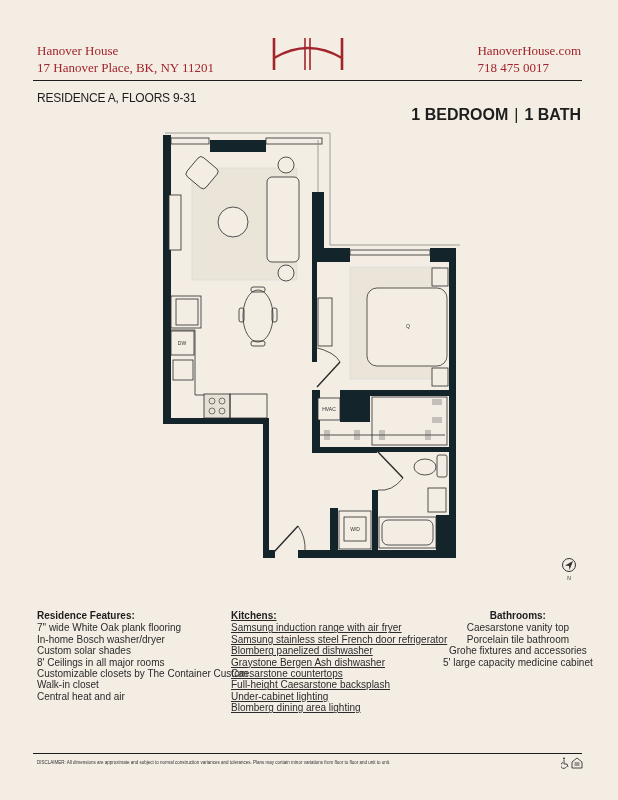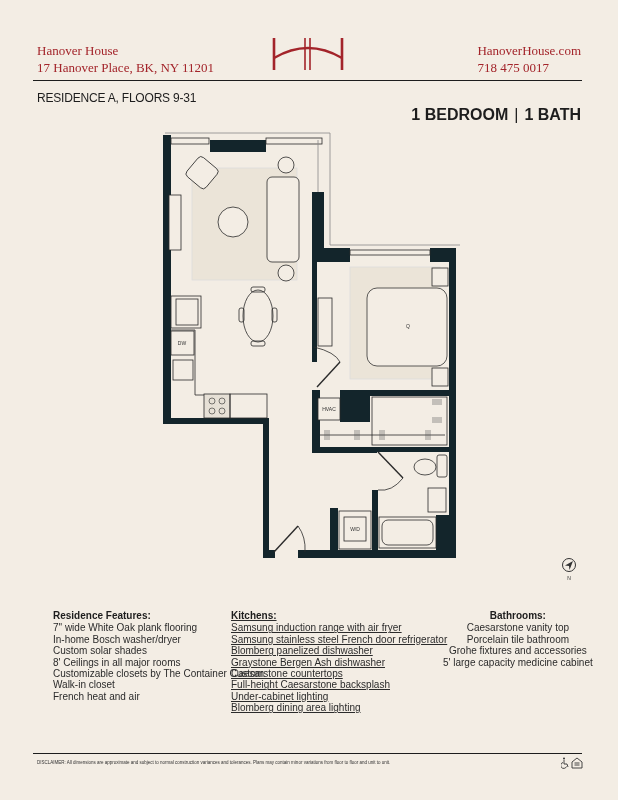--- a/index.html
+++ b/index.html
@@ -11,21 +11,21 @@
   .logo{left:268px;top:36px;width:80px;height:36px;}
   .rule{left:33px;width:549px;height:1px;background:#1d1d1d;}
   .res-title{left:37px;top:91px;font-size:12px;letter-spacing:-0.2px;color:#1d1d1d;}
   .res-type{right:37px;top:91px;font-size:16px;font-weight:bold;color:#1d1d1d;margin-top:15px;}
   .res-type .sep{font-weight:normal;margin:0 6px;}
   .plan{left:150px;top:125px;width:320px;height:440px;}
   .col{top:610px;font-size:10px;line-height:11.4px;color:#2b2b2b;}
   .col h4{margin:0 0 1px 0;font-size:10px;font-weight:bold;color:#1d1d1d;}
   .col ul{list-style:none;margin:0;padding:0;}
   .col li{margin:0;}
-  .c1{left:37px;margin-left:16px;} .c2{left:231px;text-decoration:underline;} .c3{left:443px;text-align:center;}
+  .c1{left:37px;} .c2{left:231px;text-decoration:underline;} .c3{left:443px;text-align:center;}
   .disc{left:37px;top:760px;font-size:4.5px;color:#333;white-space:nowrap;}
   .compass{left:560px;top:556px;width:18px;height:26px;}
   .foot-icons{left:561px;top:757px;width:22px;height:12px;}
 </style>
 </head>
 <body>
 
 <div class="abs hdr-l red">
   <div>Hanover House</div>
   <div>17 Hanover Place, BK, NY 11201</div>
@@ -195,21 +195,21 @@
 
 <div class="abs col c1">
   <h4>Residence Features:</h4>
   <ul>
     <li>7" wide White Oak plank flooring</li>
     <li>In-home Bosch washer/dryer</li>
     <li>Custom solar shades</li>
     <li>8' Ceilings in all major rooms</li>
     <li>Customizable closets by The Container Custom</li>
     <li>Walk-in closet</li>
-    <li>French heat and air</li>
+    <li>Central heat and air</li>
   </ul>
 </div>
 
 <div class="abs col c2">
   <h4>Kitchens:</h4>
   <ul>
     <li>Samsung induction range with air fryer</li>
     <li>Samsung stainless steel French door refrigerator</li>
     <li>Blomberg panelized dishwasher</li>
     <li>Graystone Bergen Ash dishwasher</li>

